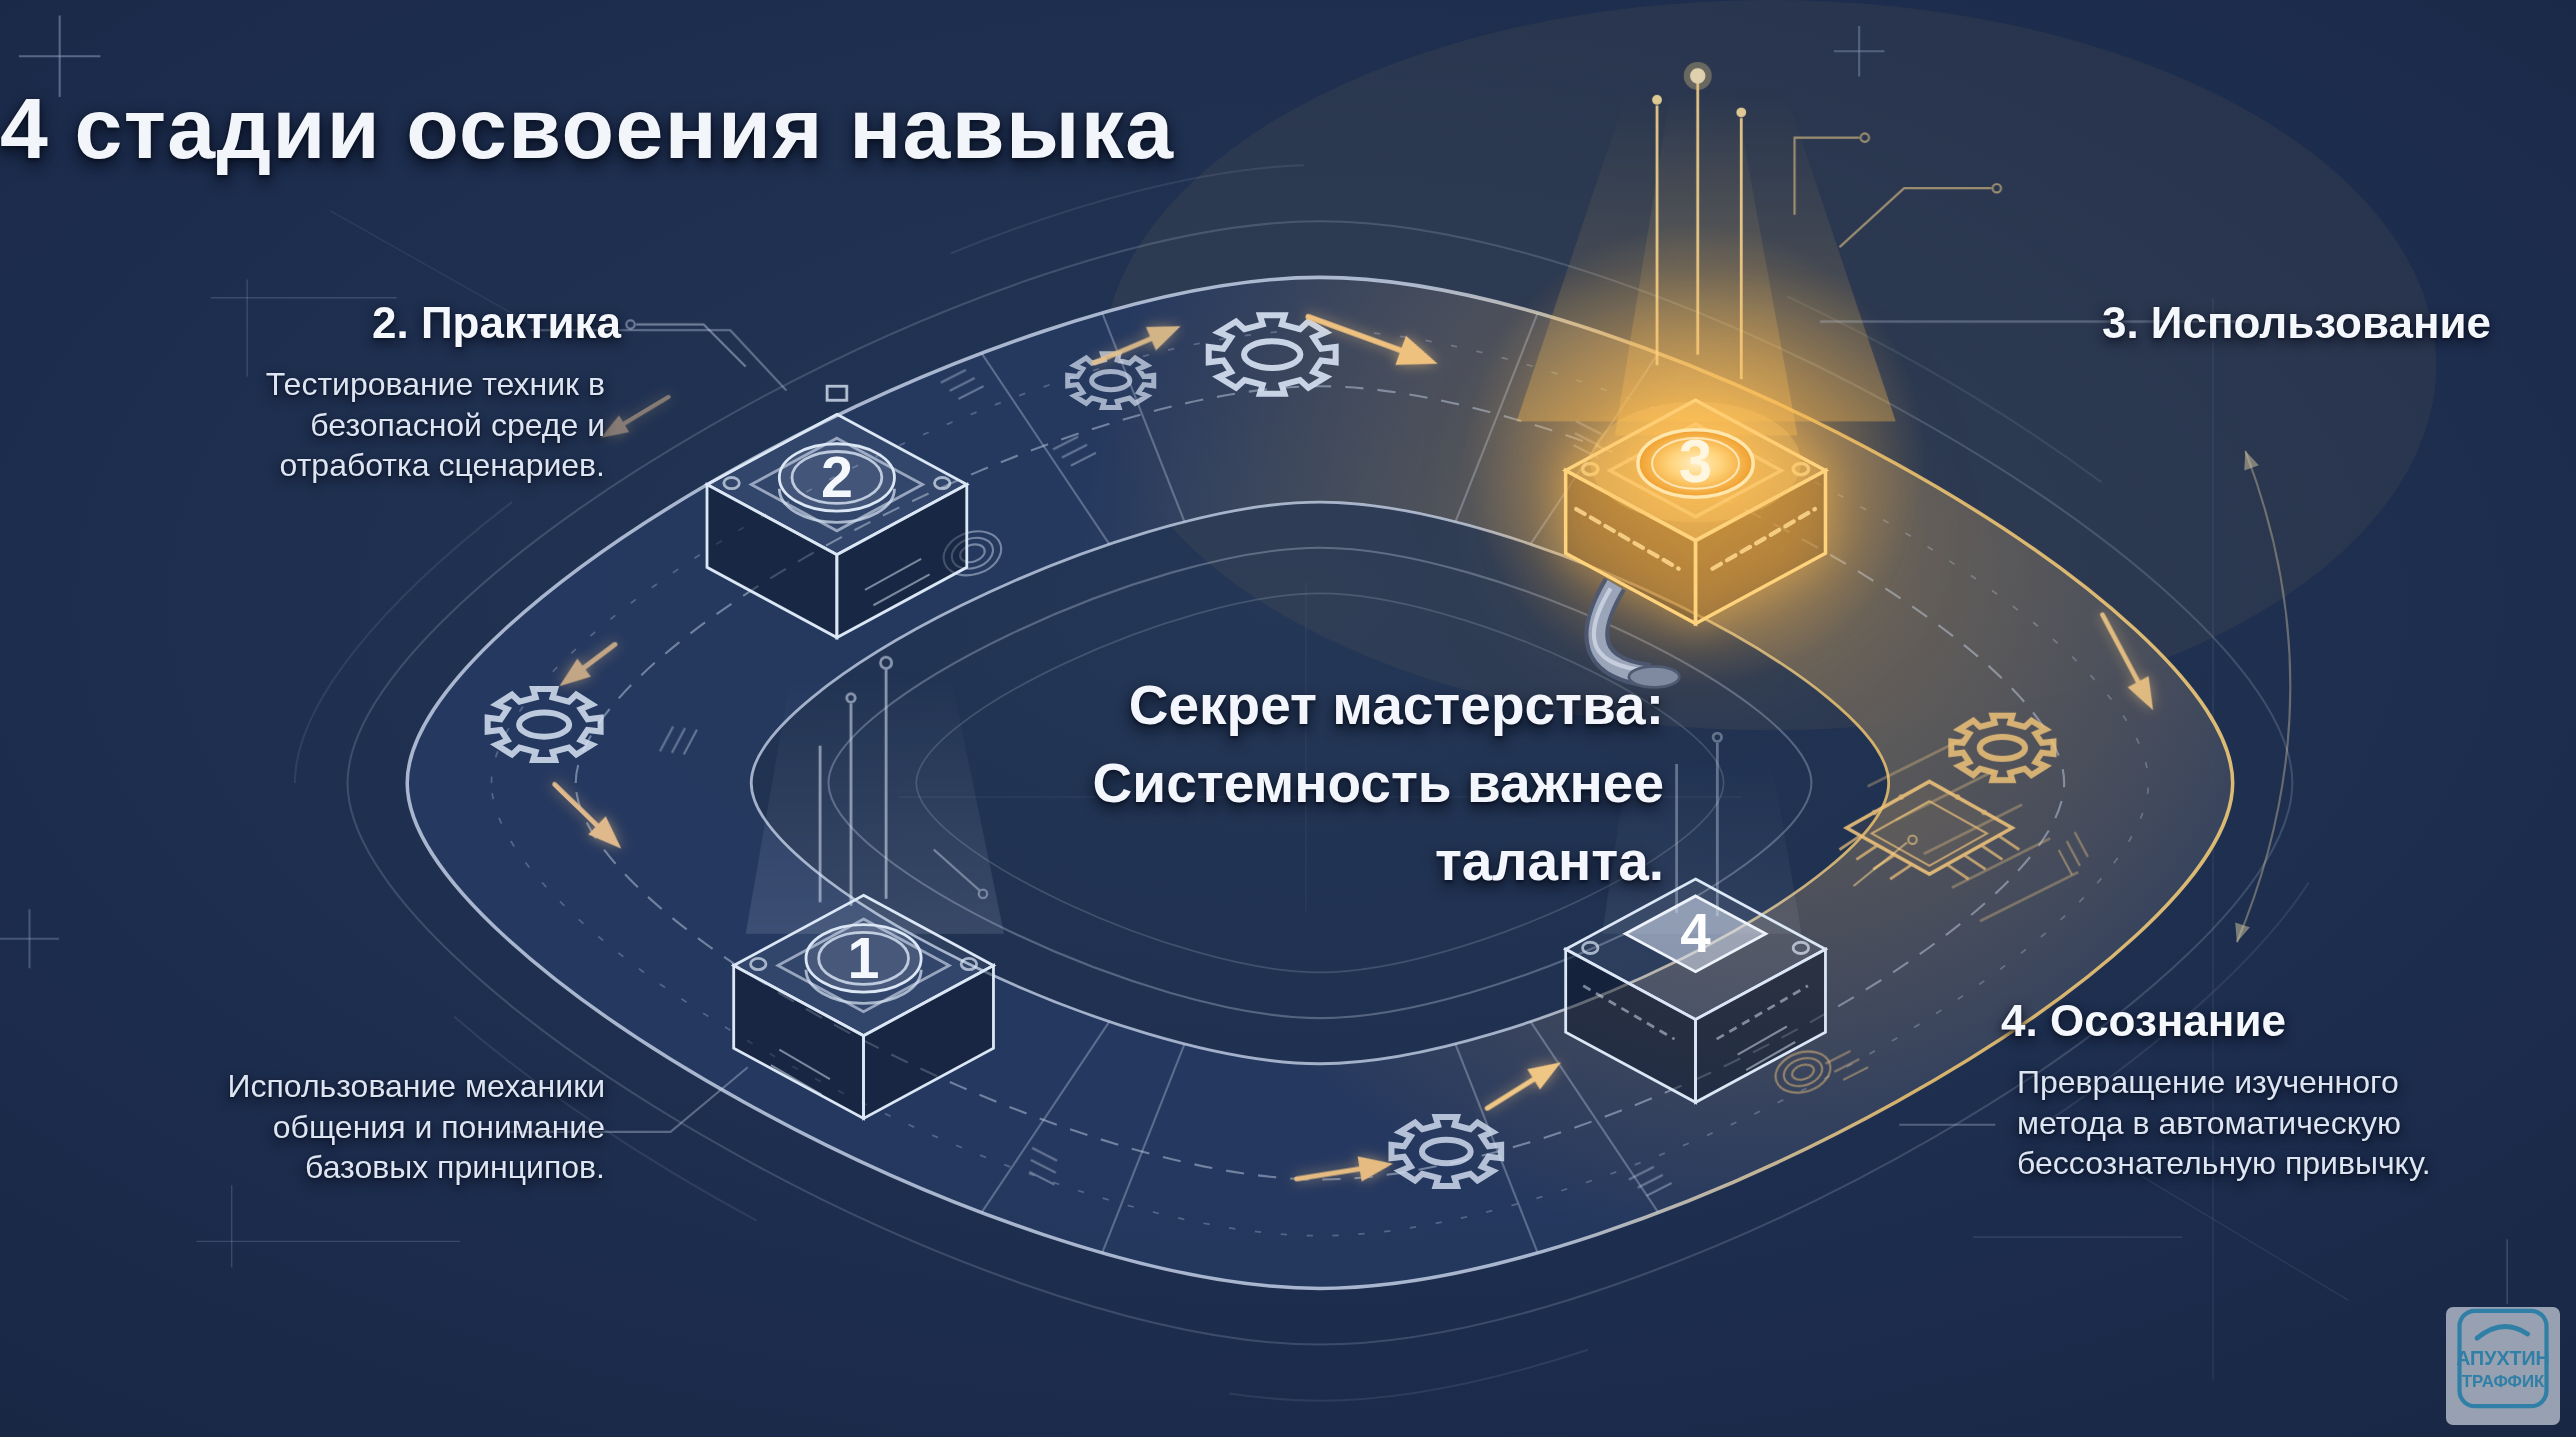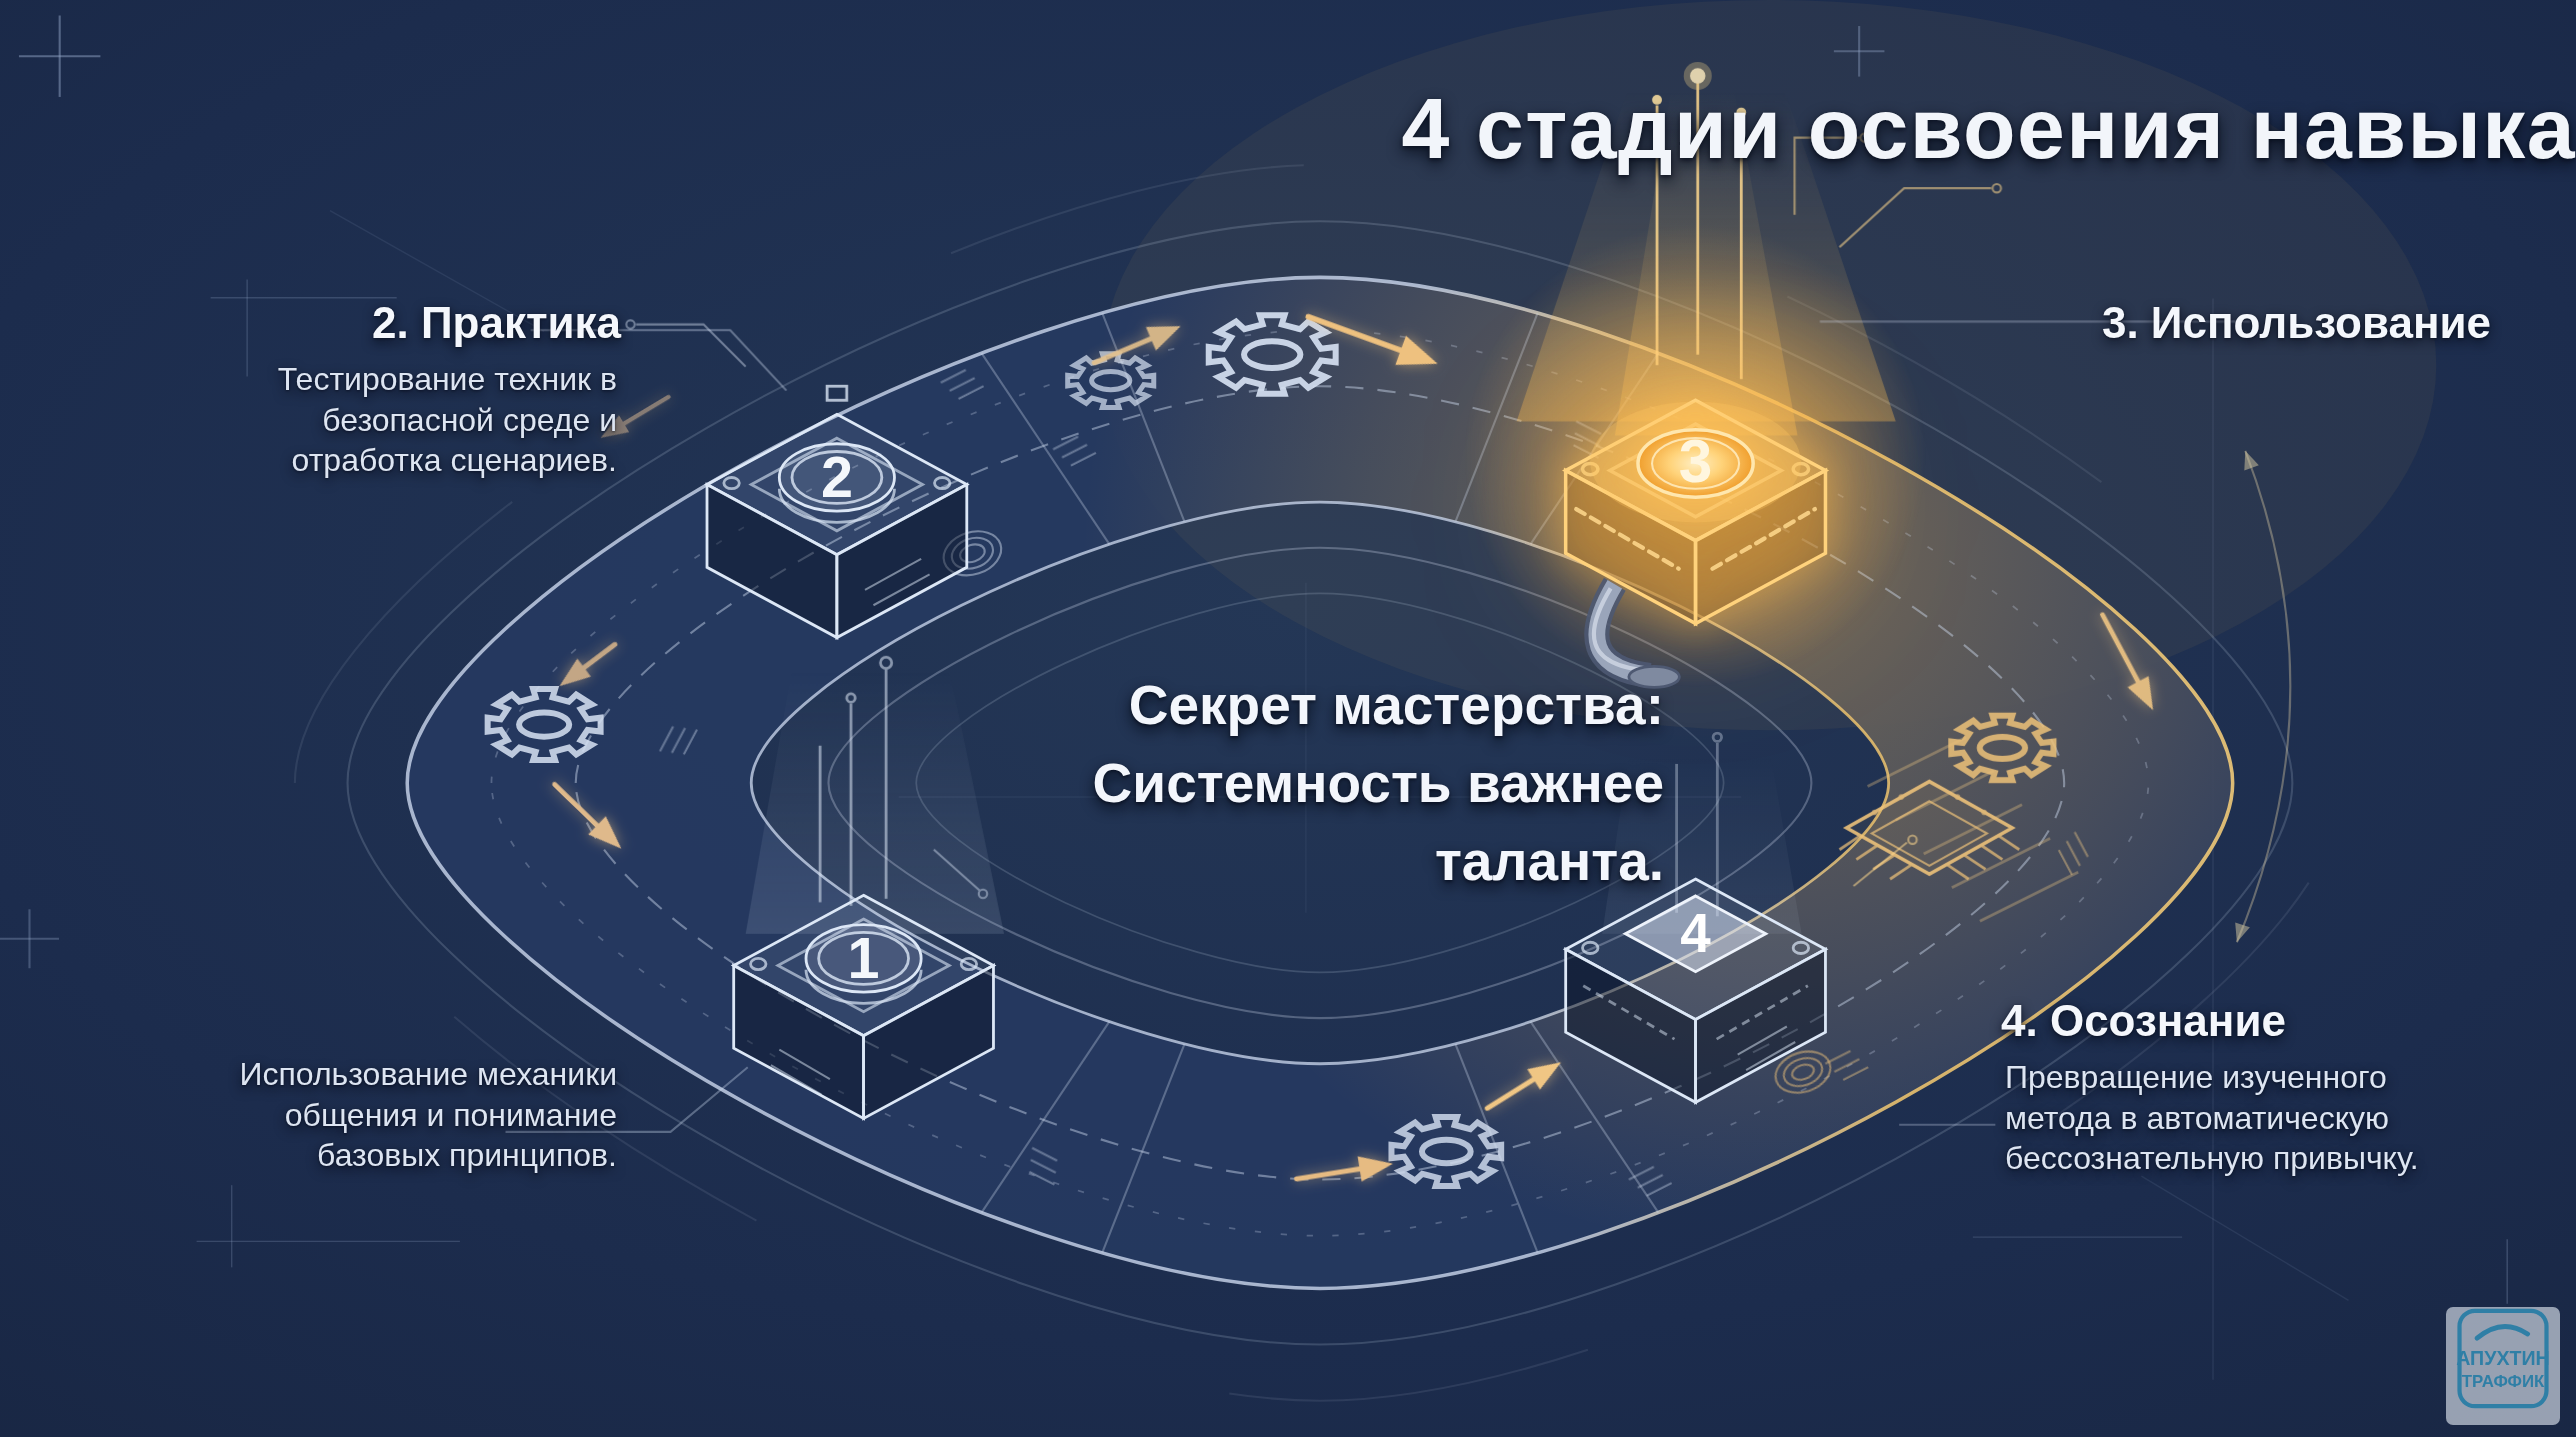--- a/index.html
+++ b/index.html
@@ -4,27 +4,27 @@
 <style>
   html,body{margin:0;padding:0;}
   body{
     width:2576px;height:1438px;overflow:hidden;position:relative;
     background:radial-gradient(120% 115% at 50% 42%, #243756 0%, #1c2c4d 45%, #17243f 78%, #121c32 100%);
     font-family:"Liberation Sans","DejaVu Sans",sans-serif;
   }
   .abs{position:absolute;}
   #scene{position:absolute;left:0;top:0;}
   .page-title{
-    left:0;right:0;top:79px;text-align:right;
+    left:0;right:0;top:79px;text-align:left;
     font-size:86px;font-weight:800;letter-spacing:1.4px;color:#f2f5fa;
     text-shadow:0 5.6px 15.4px rgba(4,9,22,.85),0 2.1px 4.2px rgba(4,9,22,.6);
   }
   .stage-label{color:#e9eef7;text-shadow:0 4.2px 11.2px rgba(4,9,22,.8),0 1.4px 2.8px rgba(4,9,22,.55);}
   .stage-label h2{margin:0 0 11.2px 0;font-size:44px;font-weight:800;color:#f4f7fc;}
-  .stage-label p{margin:4px;font-size:32px;line-height:1.27;font-weight:400;color:#dde5f2;white-space:pre-line;}
+  .stage-label p{margin:16px;font-size:32px;line-height:1.27;font-weight:400;color:#dde5f2;white-space:pre-line;}
   #label-2{left:200px;top:298px;width:421px;text-align:right;}
   #label-3{left:2000px;top:298px;width:491px;text-align:right;}
   #label-1{left:186px;top:1050px;width:435px;text-align:right;}
   #label-4{left:2001px;top:996px;width:506px;text-align:left;}
   .center-note{
     left:948px;top:666px;width:716px;text-align:right;
     font-size:55px;line-height:1.42;font-weight:800;color:#f3f6fc;white-space:pre-line;
     text-shadow:0 5.6px 14px rgba(4,9,22,.85),0 2.1px 3.5px rgba(4,9,22,.6);
   }
   .watermark{

